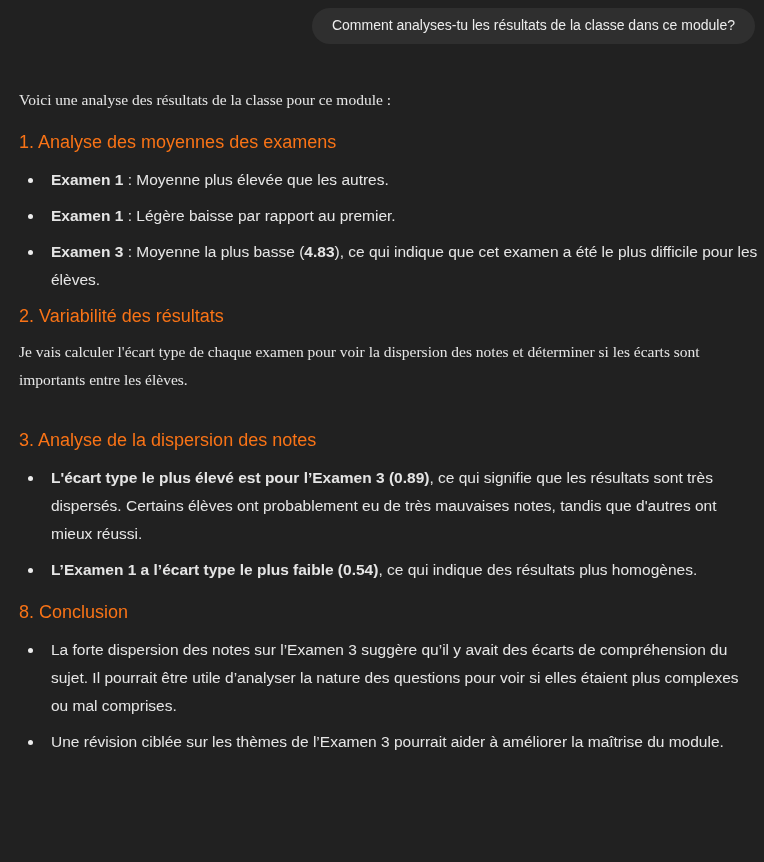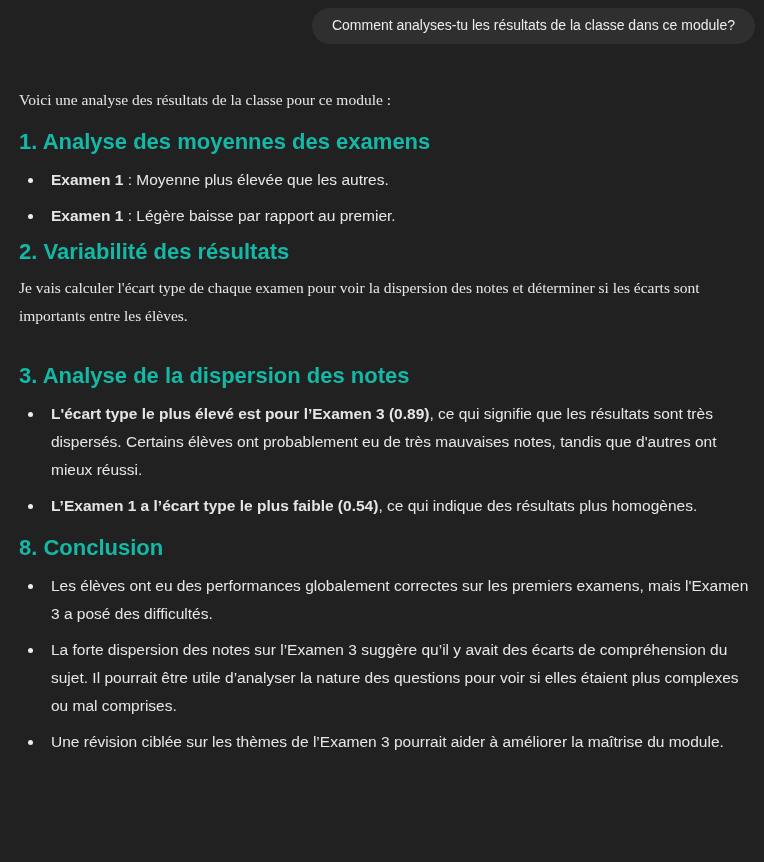--- a/index.html
+++ b/index.html
@@ -42,24 +42,24 @@
     }
     .assistant p {
       margin: 0;
       font-family: Liberation Serif, serif;
     }
     .intro {
       margin-bottom: 14px !important;
     }
     h3 {
       margin: 0;
-      font-size: 22px;
+      font-size: 18px;
       line-height: 28px;
-      font-weight: bold;
-      color: #14b8a6;
+      font-weight: normal;
+      color: #f97316;
     }
     .h-1 { margin-bottom: 10px; }
     .h-2 { margin-top: 8px; margin-bottom: 8px; }
     .h-3 { margin-top: 32px; margin-bottom: 10px; }
     .h-4 { margin-top: 14px; margin-bottom: 10px; }
     ul {
       list-style: none;
       margin: 0;
       padding: 0;
     }
@@ -96,40 +96,40 @@
   <p class="intro">Voici une analyse des résultats de la classe pour ce module :</p>
 
   <h3 class="h-1">1. Analyse des moyennes des examens</h3>
   <ul>
     <li>
       <b>Examen 1</b><span> : Moyenne plus élevée que les autres.</span>
     </li>
     <li>
       <b>Examen 1</b><span> : Légère baisse par rapport au premier.</span>
     </li>
+    <li>
+      <b>Examen 3</b><span> : Moyenne la plus basse (</span><b>4.83</b><span>), ce qui indique que cet examen a été le plus difficile pour les élèves.</span>
+    </li>
   </ul>
 
   <h3 class="h-2">2. Variabilité des résultats</h3>
   <p>Je vais calculer l'écart type de chaque examen pour voir la dispersion des notes et déterminer si les écarts sont importants entre les élèves.</p>
 
   <h3 class="h-3">3. Analyse de la dispersion des notes</h3>
   <ul>
     <li>
       <b>L'écart type le plus élevé est pour l’Examen 3 (0.89)</b><span>, ce qui signifie que les résultats sont très dispersés. Certains élèves ont probablement eu de très mauvaises notes, tandis que d'autres ont mieux réussi.</span>
     </li>
     <li>
       <b>L’Examen 1 a l’écart type le plus faible (0.54)</b><span>, ce qui indique des résultats plus homogènes.</span>
     </li>
   </ul>
 
   <h3 class="h-4">8. Conclusion</h3>
   <ul>
     <li>
-      <span>Les élèves ont eu des performances globalement correctes sur les premiers examens, mais l'Examen 3 a posé des difficultés.</span>
-    </li>
-    <li>
       <span>La forte dispersion des notes sur l’Examen 3 suggère qu’il y avait des écarts de compréhension du sujet. Il pourrait être utile d’analyser la nature des questions pour voir si elles étaient plus complexes ou mal comprises.</span>
     </li>
     <li>
       <span>Une révision ciblée sur les thèmes de l’Examen 3 pourrait aider à améliorer la maîtrise du module.</span>
     </li>
   </ul>
 </div>
 
 </body></html>

